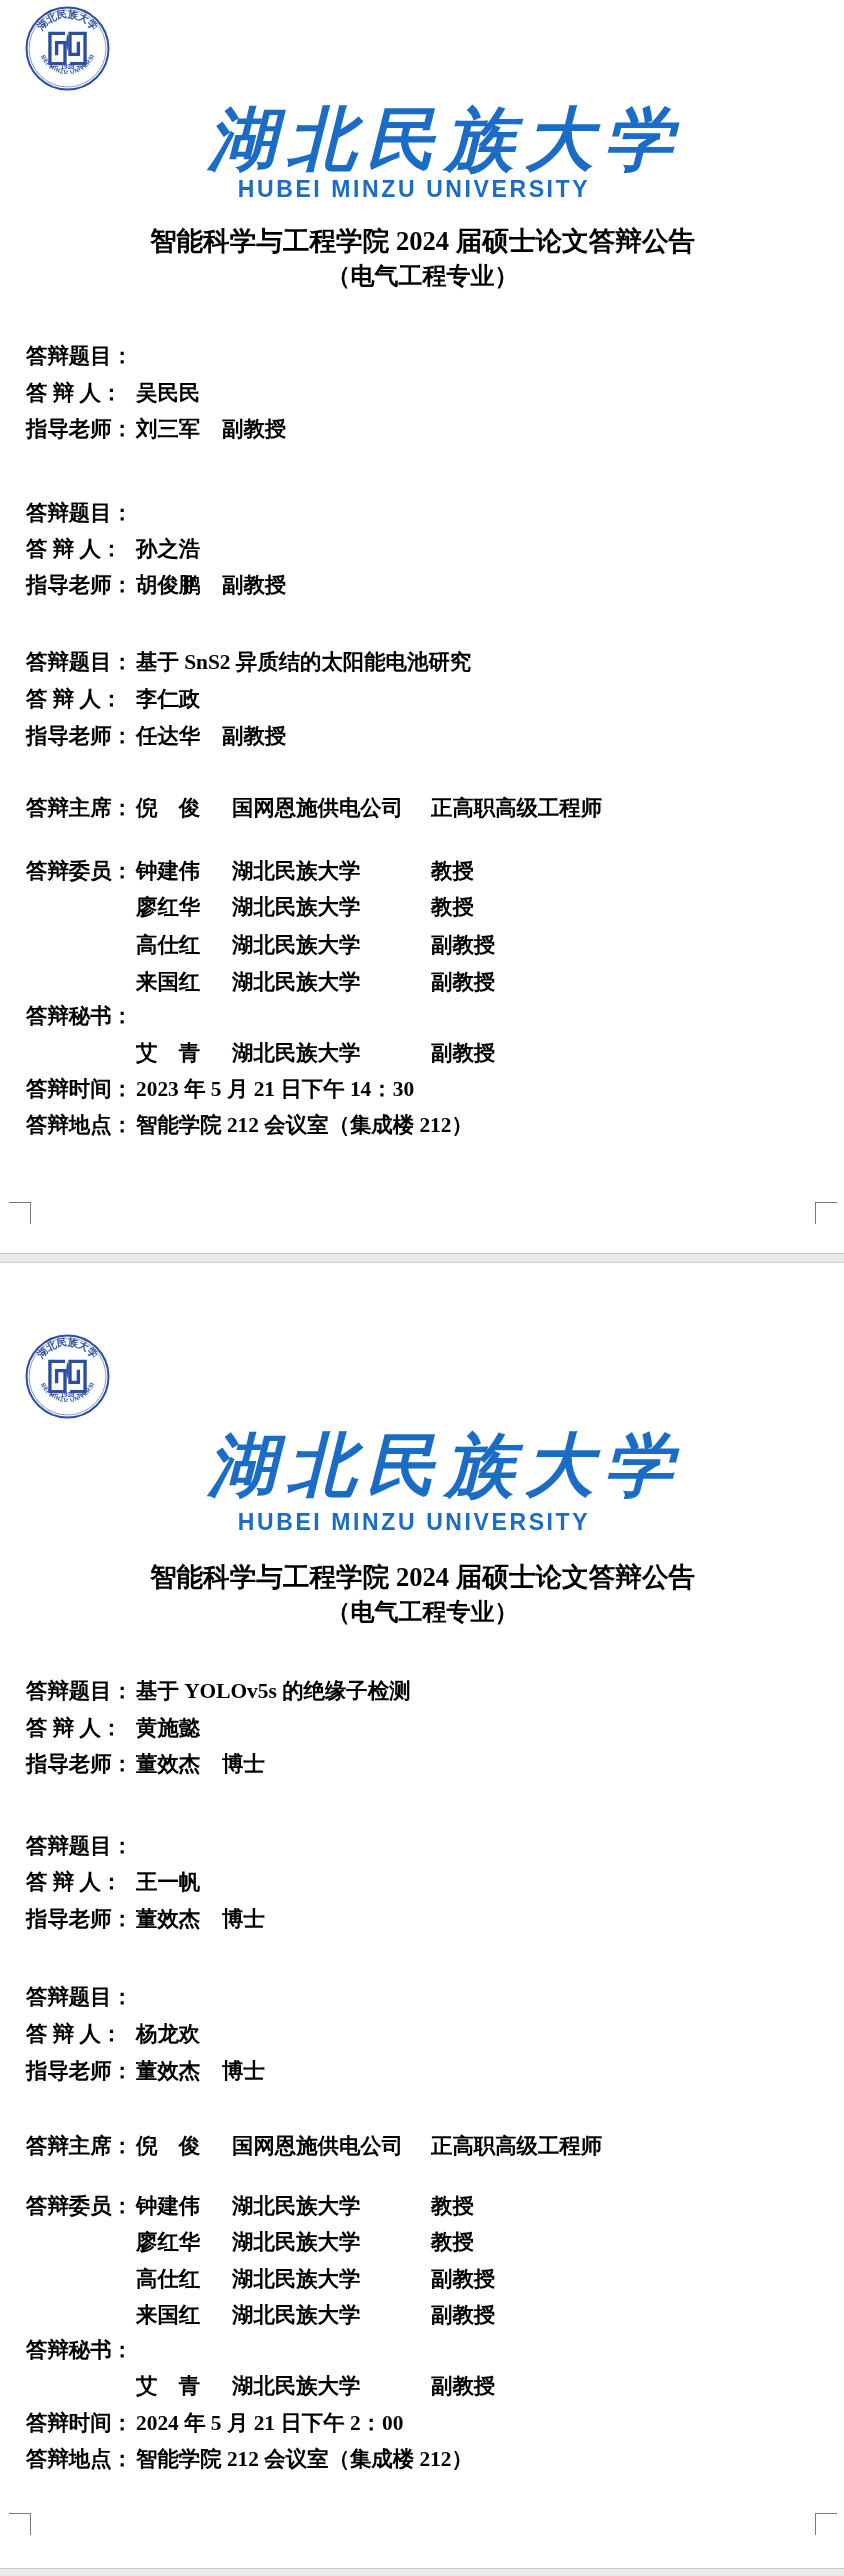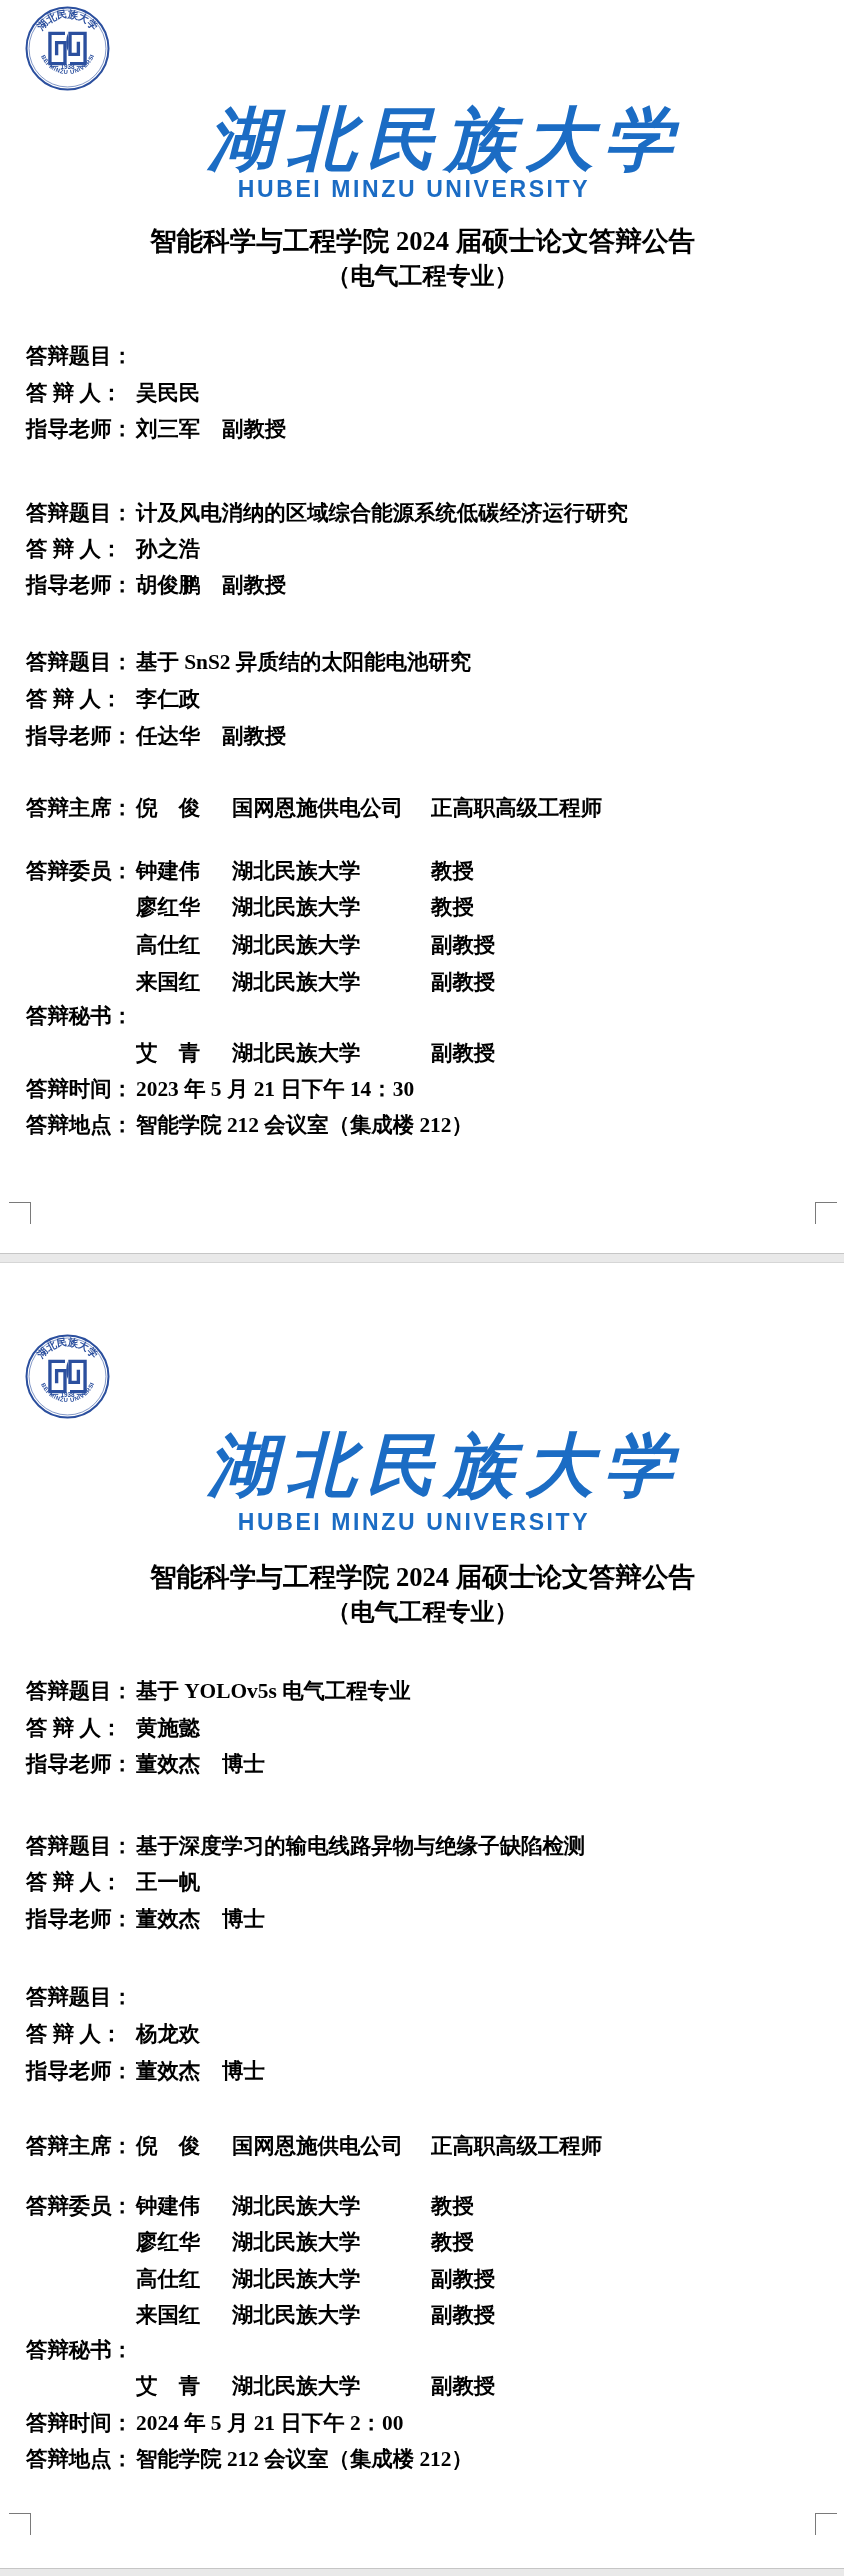--- a/index.html
+++ b/index.html
@@ -94,21 +94,20 @@
     <span>吴民民</span>
   </div>
   <div class="bl" style="top:416px">
     <span class="lbl">指导老师：</span>
     <span class="advname">刘三军</span>
     <span>副教授</span>
   </div>
 
   <div class="bl" style="top:500px">
     <span class="lbl">答辩题目：</span>
-    <span>计及风电消纳的区域综合能源系统低碳经济运行研究</span>
   </div>
   <div class="bl" style="top:536px">
     <span class="lbl">答 辩 人：</span>
     <span>孙之浩</span>
   </div>
   <div class="bl" style="top:572px">
     <span class="lbl">指导老师：</span>
     <span class="advname">胡俊鹏</span>
     <span>副教授</span>
   </div>
@@ -212,35 +211,34 @@
     <text x="52" y="76.5" font-size="7.5" font-weight="bold" text-anchor="middle" fill="#2b4f9e" font-family="Liberation Sans, sans-serif">1938</text>
   </svg>
 
   <div class="calli">湖北民族大学</div>
   <div class="en">HUBEI MINZU UNIVERSITY</div>
   <div class="ntitle">智能科学与工程学院 2024 届硕士论文答辩公告</div>
   <div class="nsub">（电气工程专业）</div>
 
   <div class="bl" style="top:415px">
     <span class="lbl">答辩题目：</span>
-    <span>基于 YOLOv5s 电气工程专业</span>
+    <span>基于 YOLOv5s 的绝缘子检测</span>
   </div>
   <div class="bl" style="top:452px">
     <span class="lbl">答 辩 人：</span>
     <span>黄施懿</span>
   </div>
   <div class="bl" style="top:488px">
     <span class="lbl">指导老师：</span>
     <span class="advname">董效杰</span>
     <span>博士</span>
   </div>
 
   <div class="bl" style="top:570px">
     <span class="lbl">答辩题目：</span>
-    <span>基于深度学习的输电线路异物与绝缘子缺陷检测</span>
   </div>
   <div class="bl" style="top:606px">
     <span class="lbl">答 辩 人：</span>
     <span>王一帆</span>
   </div>
   <div class="bl" style="top:643px">
     <span class="lbl">指导老师：</span>
     <span class="advname">董效杰</span>
     <span>博士</span>
   </div>

